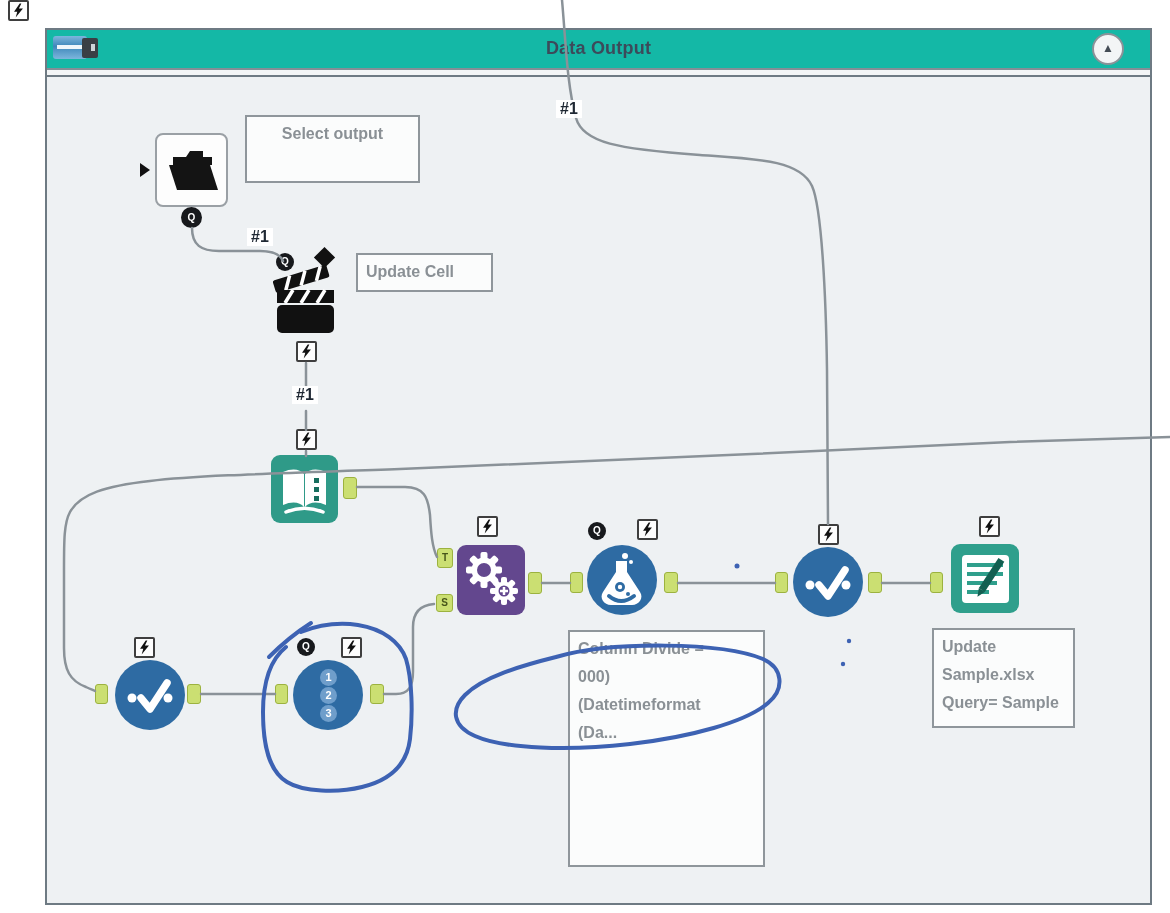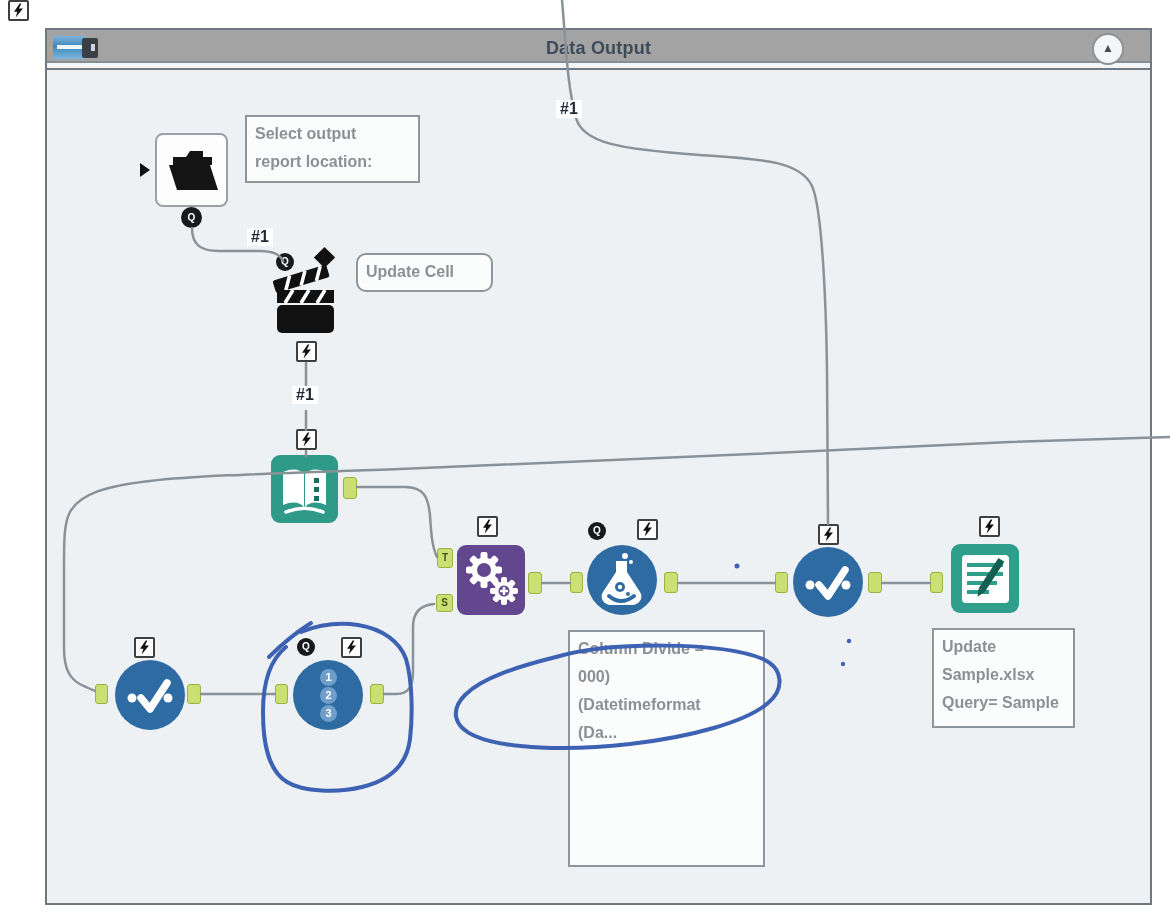--- a/index.html
+++ b/index.html
@@ -3,21 +3,21 @@
 <meta charset="utf-8">
 <style>
   html,body{margin:0;padding:0;}
   body{width:1170px;height:913px;position:relative;background:#ffffff;
        font-family:"Liberation Sans",sans-serif;overflow:hidden;}
   .abs{position:absolute;}
 
   
   .tc{position:absolute;left:45px;top:28px;width:1107px;height:877px;
       border:2px solid #6e7a83;background:#eef1f3;box-sizing:border-box;}
-  .tc-header{height:31px;background:#a3a3a3;position:relative;}
+  .tc-header{height:38px;background:#14b8a6;position:relative;}
   .tc-sep{height:5px;background:#f3f5f6;border-top:2px solid #848e96;
           border-bottom:2px solid #6e7a83;}
   .tc-title{position:absolute;left:0;right:0;top:8px;text-align:center;
             font-weight:bold;font-size:18px;color:#3c4a5a;letter-spacing:.2px;}
   .collapse-btn{position:absolute;right:26px;top:3px;width:32px;height:32px;
                 border:2px solid #8a9298;border-radius:50%;box-sizing:border-box;
                 text-align:center;line-height:27px;font-size:12px;color:#444c55;
                 background:#f3f5f6;}
   .cont-icon{position:absolute;left:6px;top:5px;width:46px;height:26px;}
   .cont-icon .blue{position:absolute;left:0;top:1px;width:34px;height:23px;border-radius:3px;
@@ -89,26 +89,25 @@
   </div>
   <div class="tc-sep"></div>
 </div>
 
 <div class="bolt-anchor" style="left:8px;top:0px;">
   <svg width="17" height="17" style="margin:0 0 0 0">
       <use href="#bolt"></use>
     </svg>
 </div>
 
-<div class="note" style="left:245px;top:115px;width:175px;height:68px;">
+<div class="note" style="left:245px;top:115px;width:175px;height:68px;text-align:center;">
   <div>Select output</div>
-  <div>report location:</div>
-</div>
-
-<div class="note" style="left:356px;top:253px;width:137px;height:39px;border-radius:10px;">
+</div>
+
+<div class="note" style="left:356px;top:253px;width:137px;height:39px;">
   <div>Update Cell</div>
 </div>
 
 <div class="note" style="left:568px;top:630px;width:197px;height:237px;line-height:29px;">
   <div>Column Divide =</div>
   <div>000)</div>
   <div>(Datetimeformat</div>
   <div>(Da...</div>
 </div>
 

